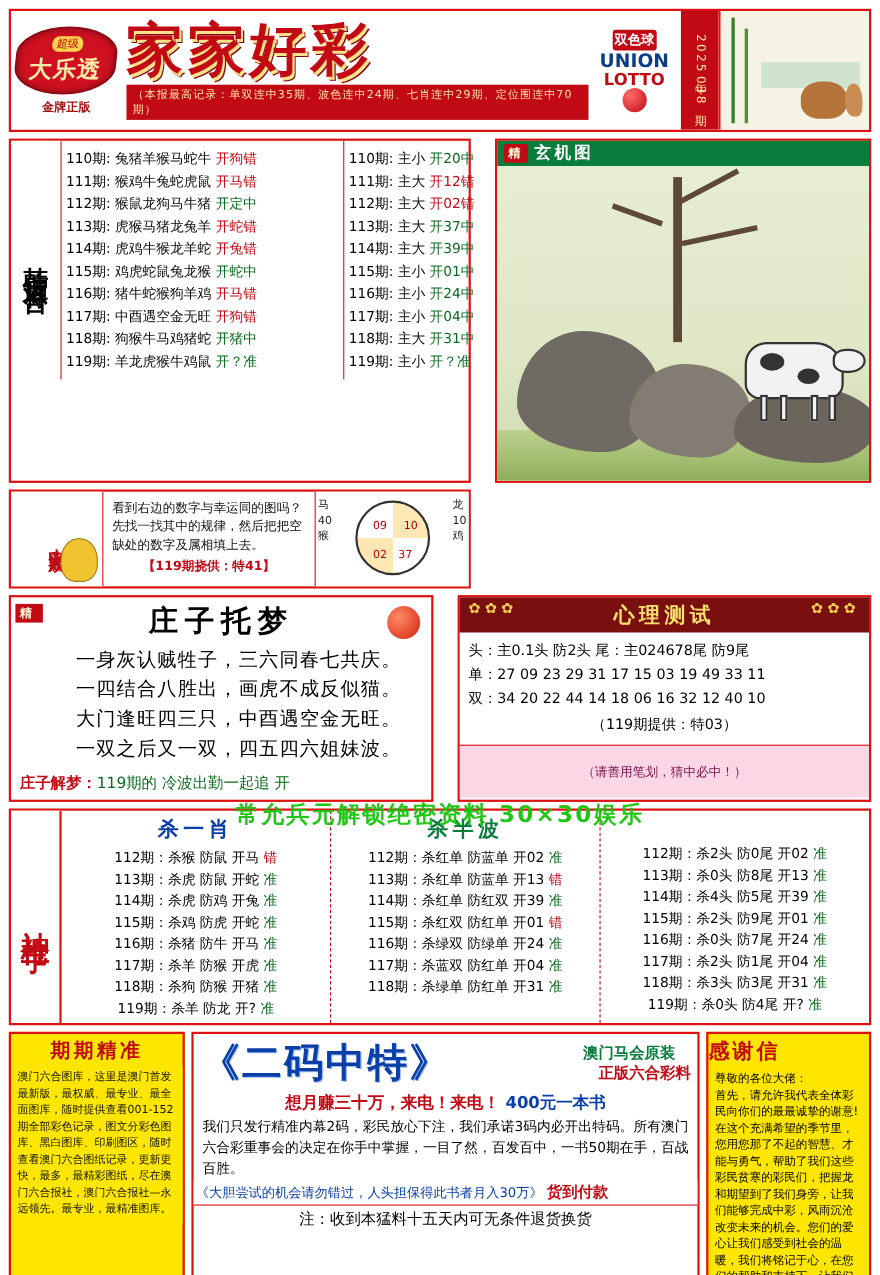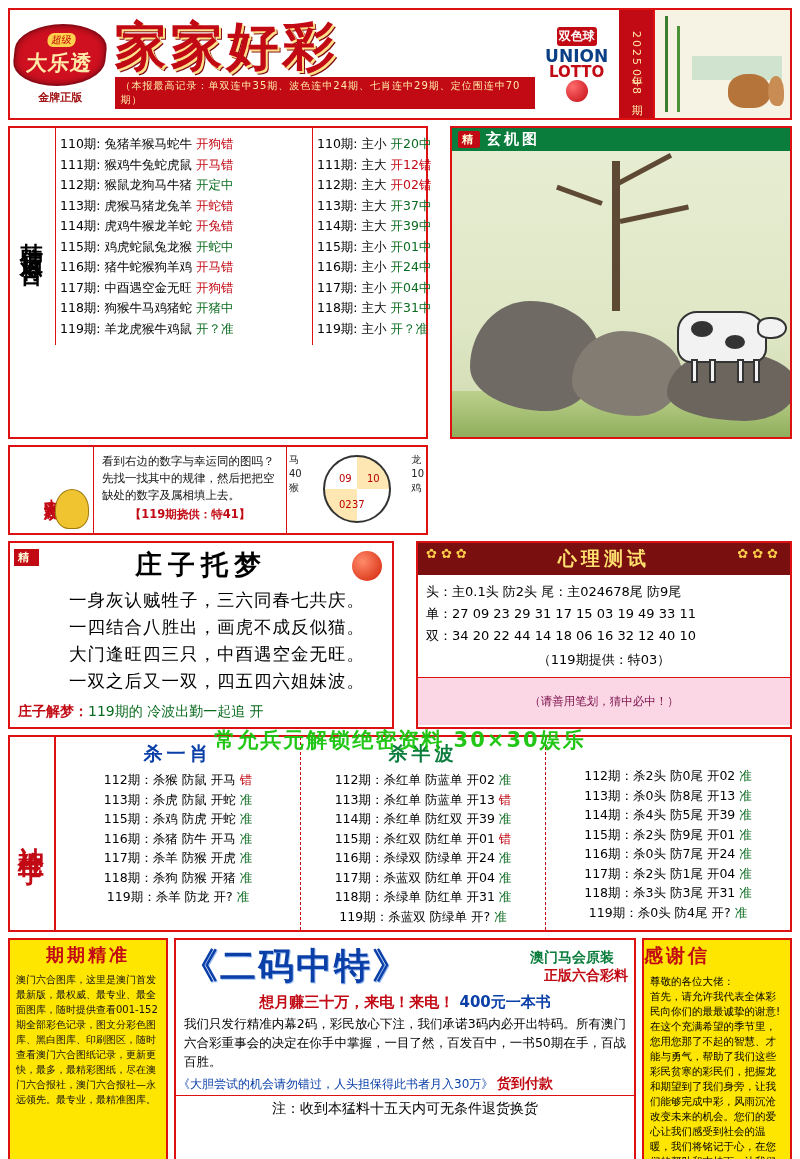--- a/index.html
+++ b/index.html
@@ -279,21 +279,21 @@
           <div>看到右边的数字与幸运同的图吗？先找一找其中的规律，然后把把空缺处的数字及属相填上去。</div>
           <div class="redline">【119期挠供：特41】</div>
         </div>
         <div class="zc-wheel">
           <div class="wheel-circle"></div>
           <div class="wheel-side">马<br>40<br>猴</div>
           <div class="wheel-side2">龙<br>10<br>鸡</div>
           <div class="wheel-cell" style="left:52px; top:26px;">09</div>
           <div class="wheel-cell" style="left:80px; top:26px;">10</div>
           <div class="wheel-cell" style="left:52px; top:52px;">02</div>
-          <div class="wheel-cell" style="left:65px; top:52px;">37</div>
+          <div class="wheel-cell" style="left:75px; top:52px;">37</div>
         </div>
       </div>
     </div>
 
   </div>
 
   <div class="row">
     <div class="panel zhuangzi">
       <div class="zz-title">
         <span class="jing">精</span>
@@ -330,36 +330,36 @@
     <div class="panel" style="flex:1;">
       <div class="shen-wrap">
         <div class="shen-side">
           <span>神枪手</span>
         </div>
         <div id="shen-cols" style="flex:1; display:flex;">
             <div class="shen-col">
               <div class="shen-head">杀一肖</div>
               <div class="shen-line"><span>112期：</span><span>杀猴  防鼠  开马</span> <span class="err">错</span></div>
               <div class="shen-line"><span>113期：</span><span>杀虎  防鼠  开蛇</span> <span class="ok">准</span></div>
+              <div class="shen-line"><span>114期：</span><span>杀虎  防鸡  开兔</span> <span class="ok">准</span></div>
               <div class="shen-line"><span>115期：</span><span>杀鸡  防虎  开蛇</span> <span class="ok">准</span></div>
               <div class="shen-line"><span>116期：</span><span>杀猪  防牛  开马</span> <span class="ok">准</span></div>
               <div class="shen-line"><span>117期：</span><span>杀羊  防猴  开虎</span> <span class="ok">准</span></div>
               <div class="shen-line"><span>118期：</span><span>杀狗  防猴  开猪</span> <span class="ok">准</span></div>
               <div class="shen-line"><span>119期：</span><span>杀羊  防龙  开?</span> <span class="ok">准</span></div>
             </div>
             <div class="shen-col">
               <div class="shen-head green">杀半波</div>
               <div class="shen-line"><span>112期：</span><span>杀红单  防蓝单  开02</span> <span class="ok">准</span></div>
               <div class="shen-line"><span>113期：</span><span>杀红单  防蓝单  开13</span> <span class="err">错</span></div>
               <div class="shen-line"><span>114期：</span><span>杀红单  防红双  开39</span> <span class="ok">准</span></div>
               <div class="shen-line"><span>115期：</span><span>杀红双  防红单  开01</span> <span class="err">错</span></div>
               <div class="shen-line"><span>116期：</span><span>杀绿双  防绿单  开24</span> <span class="ok">准</span></div>
               <div class="shen-line"><span>117期：</span><span>杀蓝双  防红单  开04</span> <span class="ok">准</span></div>
               <div class="shen-line"><span>118期：</span><span>杀绿单  防红单  开31</span> <span class="ok">准</span></div>
-              <div class="shen-line"><span>119期：</span><span>杀蓝双  防绿单  开?</span> <span class="ok">准</span></div>
             </div>
             <div class="shen-col">
               <div class="shen-head">&nbsp;</div>
               <div class="shen-line"><span>112期：</span><span>杀2头  防0尾  开02</span> <span class="ok">准</span></div>
               <div class="shen-line"><span>113期：</span><span>杀0头  防8尾  开13</span> <span class="ok">准</span></div>
               <div class="shen-line"><span>114期：</span><span>杀4头  防5尾  开39</span> <span class="ok">准</span></div>
               <div class="shen-line"><span>115期：</span><span>杀2头  防9尾  开01</span> <span class="ok">准</span></div>
               <div class="shen-line"><span>116期：</span><span>杀0头  防7尾  开24</span> <span class="ok">准</span></div>
               <div class="shen-line"><span>117期：</span><span>杀2头  防1尾  开04</span> <span class="ok">准</span></div>
               <div class="shen-line"><span>118期：</span><span>杀3头  防3尾  开31</span> <span class="ok">准</span></div>

